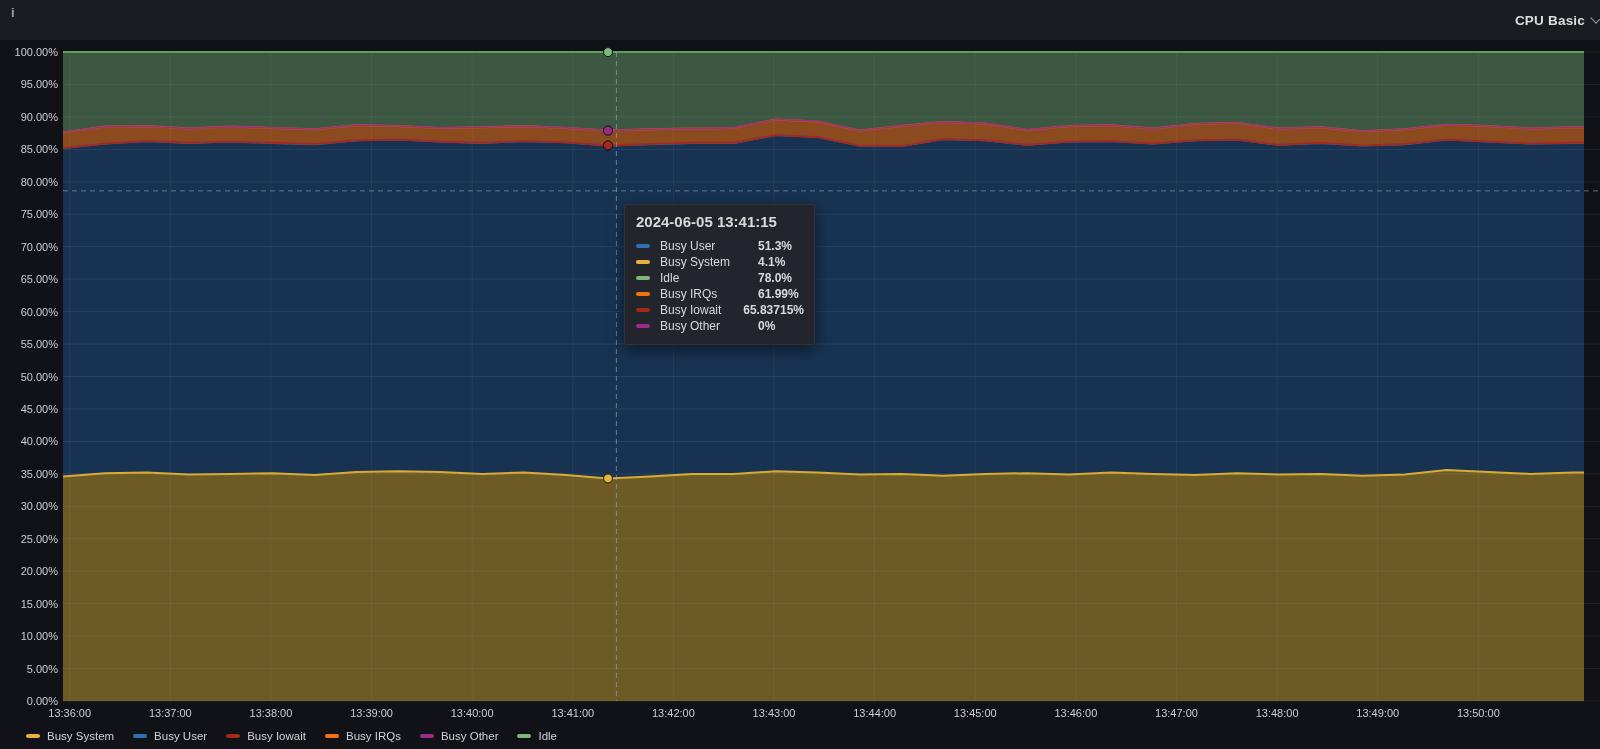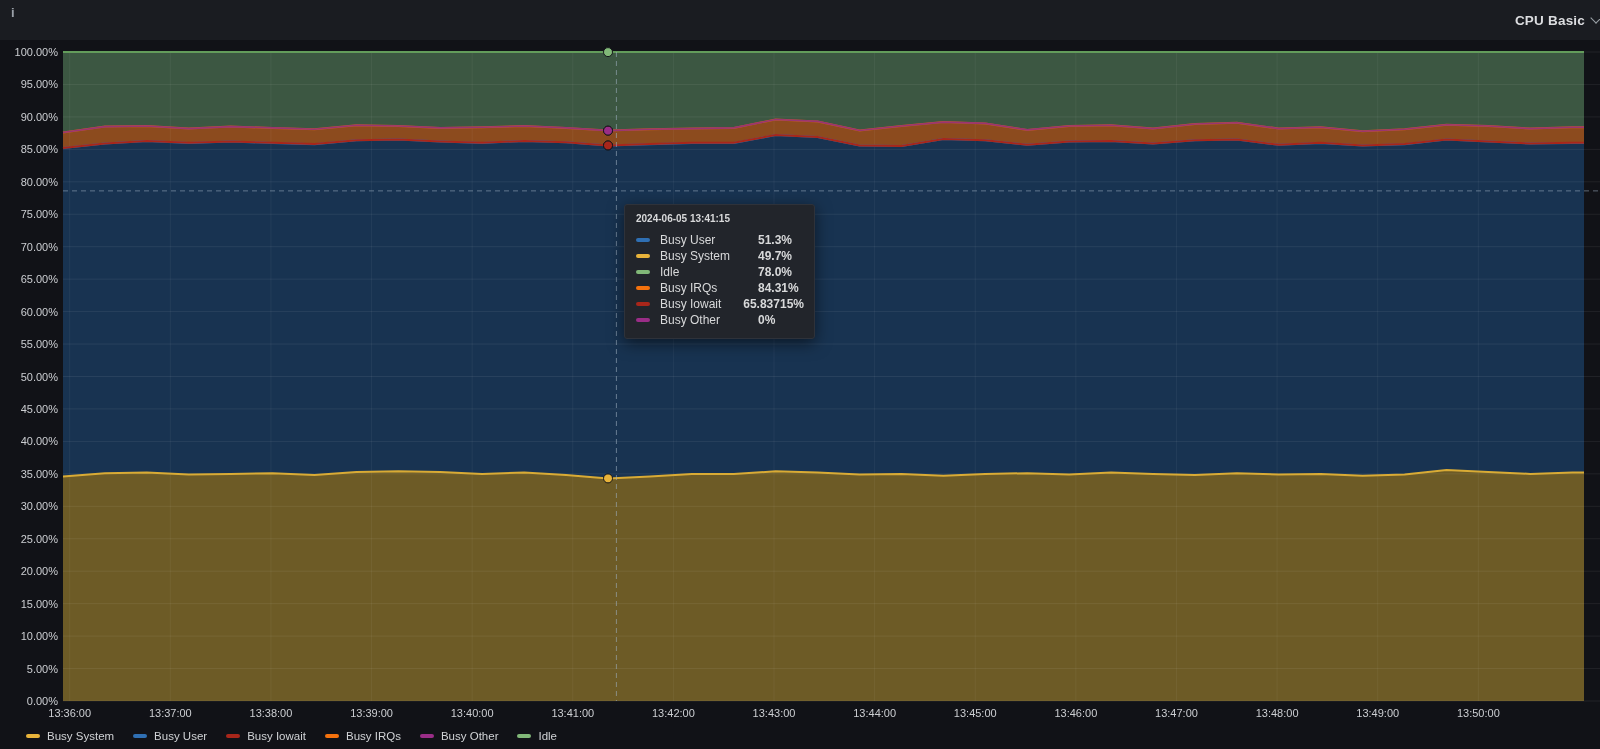--- a/index.html
+++ b/index.html
@@ -29,21 +29,21 @@
     position:absolute; top:5px; left:11px;
     color:#9aa0a8; font-size:13px; font-weight:700; cursor:pointer;
   }
   #chart { position:absolute; left:0; top:0; }
   .gtooltip {
     position:absolute; left:624px; top:204px; width:168px;
     background:#22252b; border:1px solid #2e323a; border-radius:3px;
     box-shadow:0 4px 16px rgba(0,0,0,.55);
     padding:8px 10px 10px 11px; z-index:6;
   }
-  .tt-title { color:#d8d9da; font-size:10px; font-weight:700; margin-bottom:8px; white-space:nowrap; }
+  .tt-title { color:#d8d9da; font-size:15px; font-weight:700; margin-bottom:8px; white-space:nowrap; }
   .tt-row { display:flex; align-items:center; height:16px; color:#d8d9da; font-size:12px; white-space:nowrap; }
   .tt-swatch { width:14px; height:4px; border-radius:2px; margin-right:10px; flex:none; }
   .tt-label { width:78px; overflow:hidden; }
   .tt-value { font-weight:600;margin-left:20px; }
   .legend {
     position:absolute; left:26px; top:728px; height:16px;
     display:flex; align-items:center; z-index:3;
   }
   .lg-item { display:flex; align-items:center; margin-right:19px; cursor:pointer; }
   .lg-swatch { width:14px; height:4px; border-radius:2px; margin-right:7px; }
@@ -158,31 +158,31 @@
   <div class="tt-title">2024-06-05 13:41:15</div>
   <div id="tt-rows">
       <div class="tt-row">
         <span class="tt-swatch" style="background: rgb(47, 111, 179);"></span>
         <span class="tt-label">Busy User</span>
         <span class="tt-value">51.3%</span>
       </div>
       <div class="tt-row">
         <span class="tt-swatch" style="background: rgb(232, 179, 58);"></span>
         <span class="tt-label">Busy System</span>
-        <span class="tt-value">49.7%</span>
+        <span class="tt-value">4.1%</span>
       </div>
       <div class="tt-row">
         <span class="tt-swatch" style="background: rgb(129, 184, 120);"></span>
         <span class="tt-label">Idle</span>
         <span class="tt-value">78.0%</span>
       </div>
       <div class="tt-row">
         <span class="tt-swatch" style="background: rgb(245, 114, 13);"></span>
         <span class="tt-label">Busy IRQs</span>
-        <span class="tt-value">84.31%</span>
+        <span class="tt-value">61.99%</span>
       </div>
       <div class="tt-row">
         <span class="tt-swatch" style="background: rgb(168, 38, 26);"></span>
         <span class="tt-label">Busy Iowait</span>
         <span class="tt-value">65.83715%</span>
       </div>
       <div class="tt-row">
         <span class="tt-swatch" style="background: rgb(154, 45, 135);"></span>
         <span class="tt-label">Busy Other</span>
         <span class="tt-value">0%</span>

